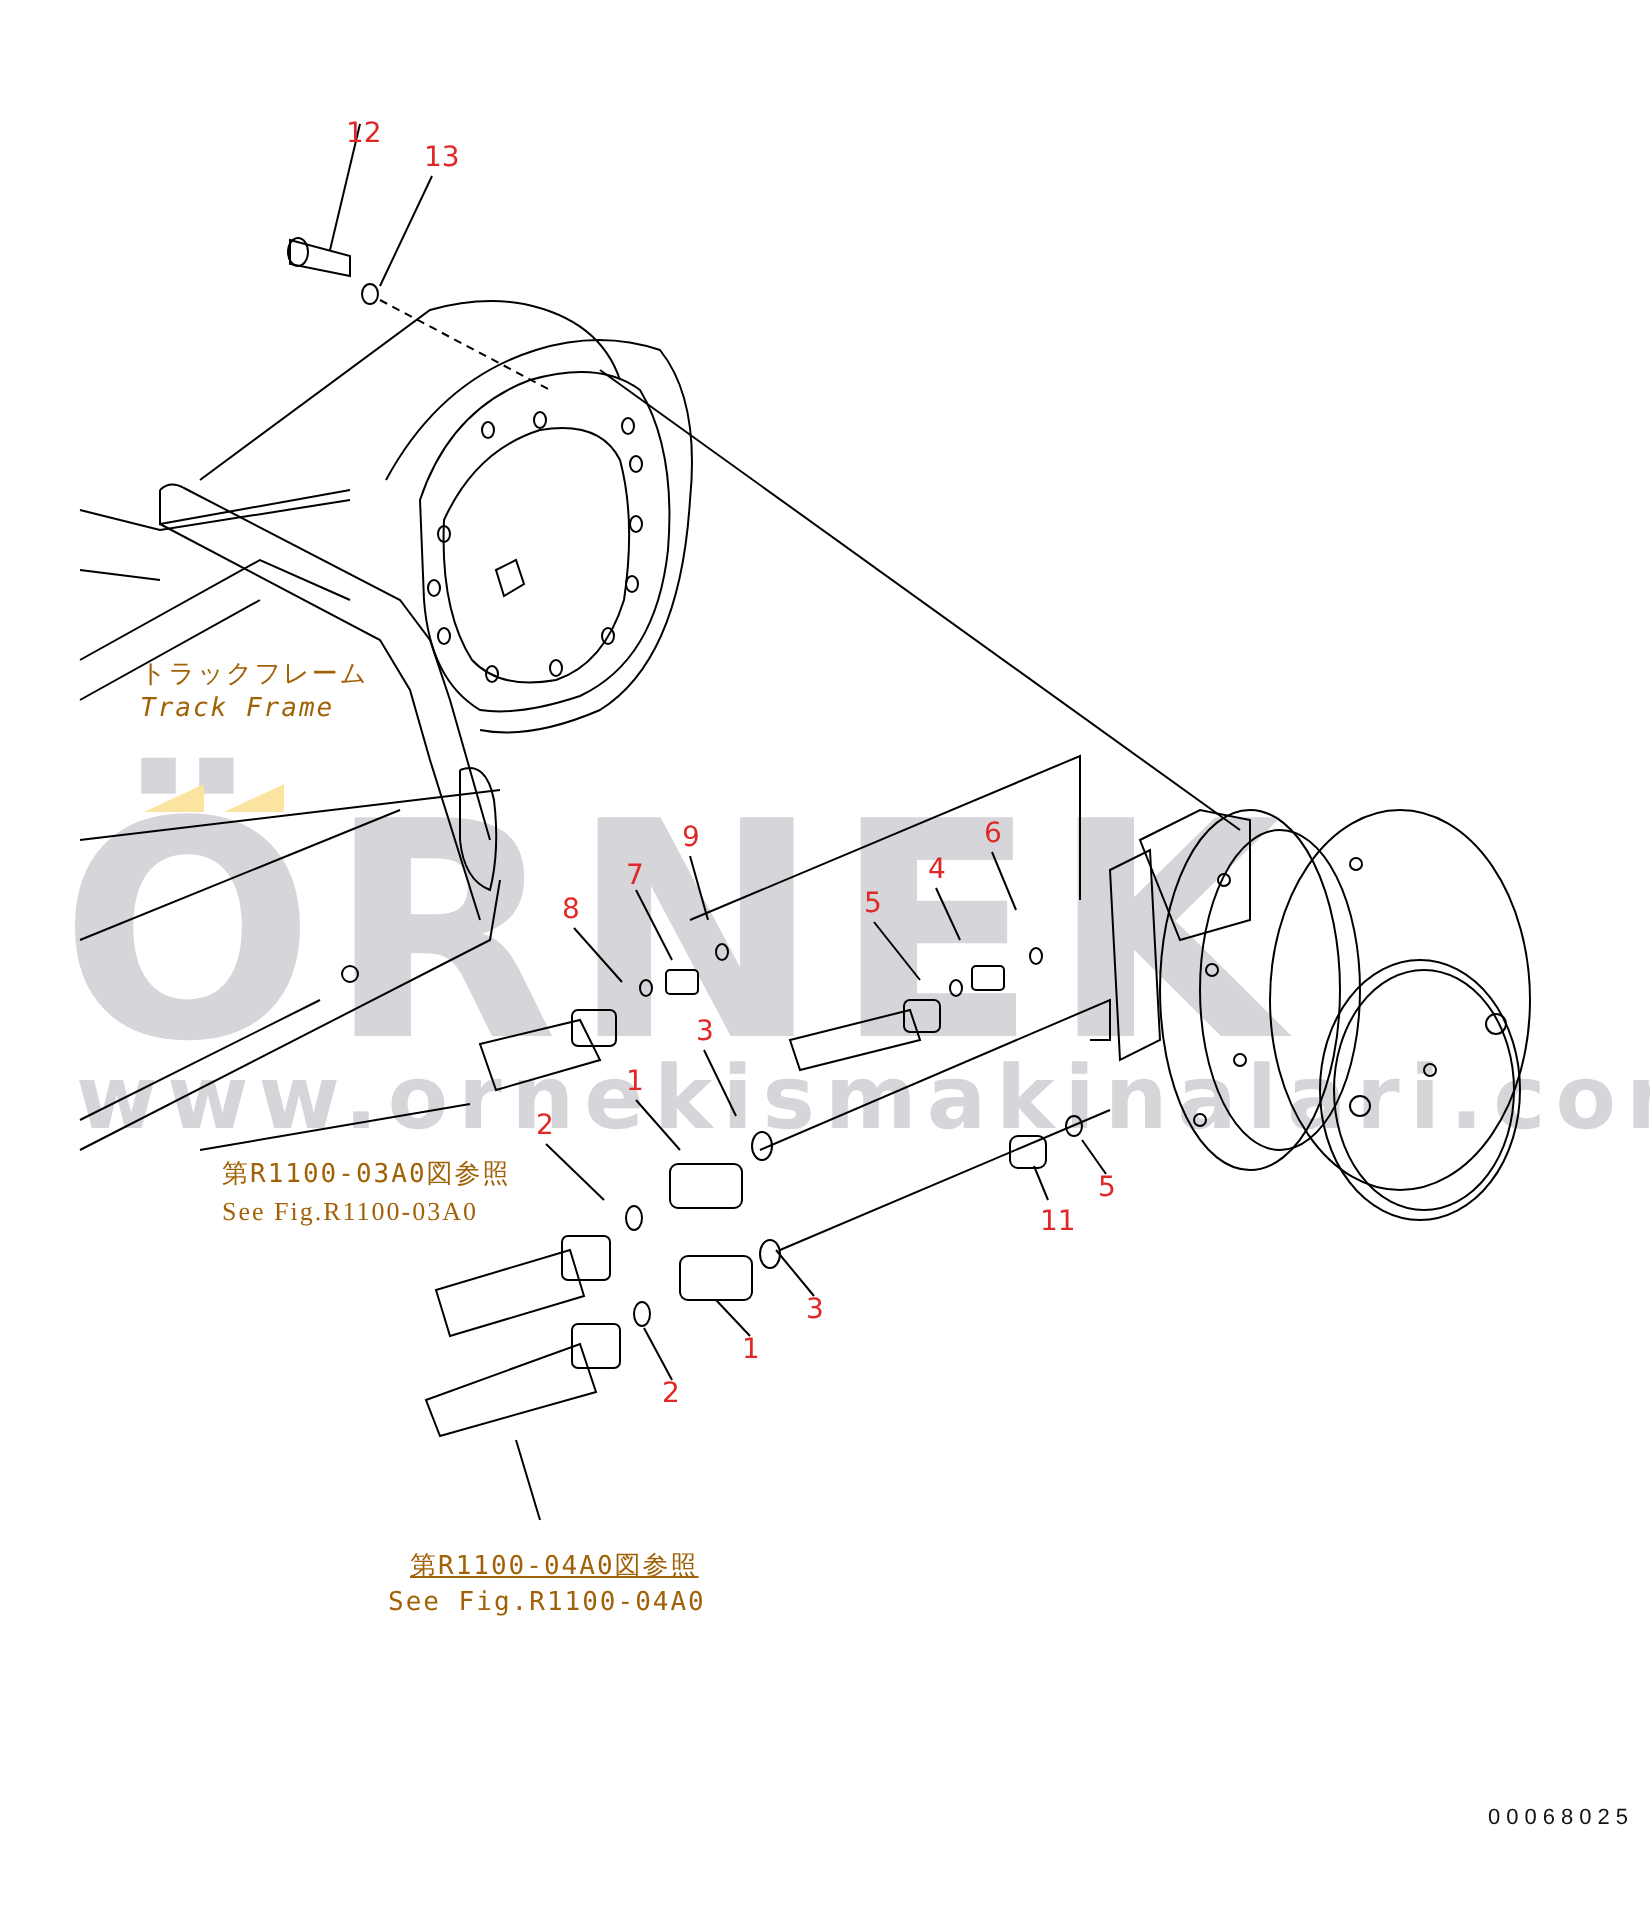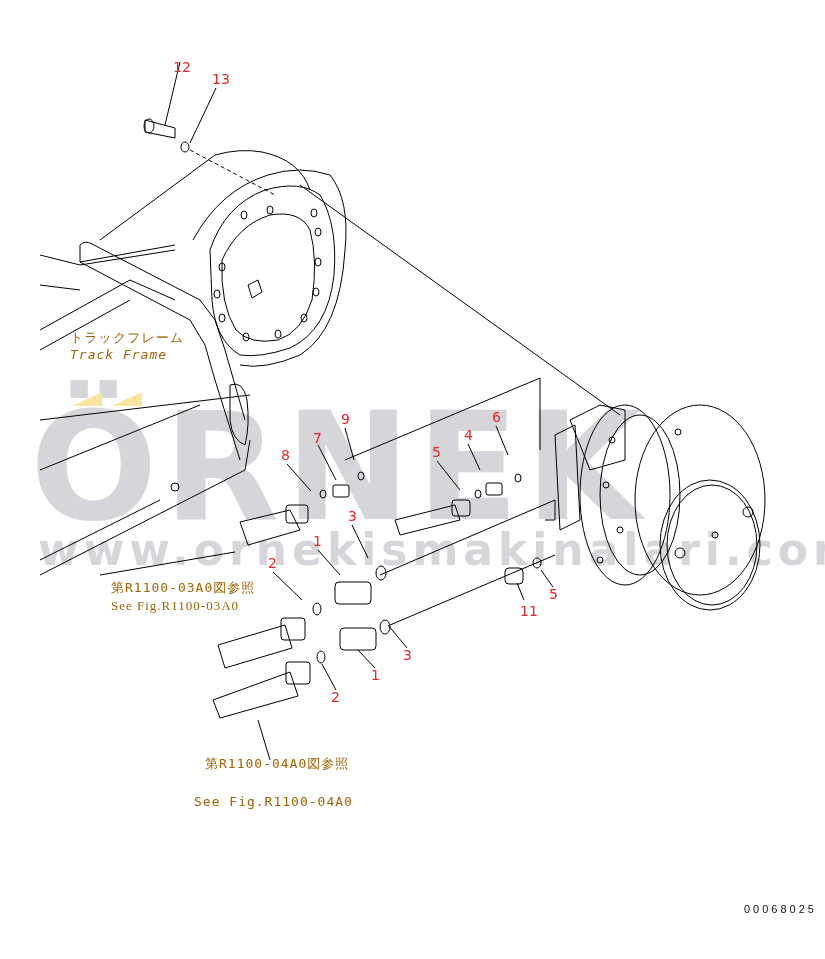--- a/index.html
+++ b/index.html
@@ -145,21 +145,21 @@
       </g>
     </g>
   </svg>
 
   <div class="note" style="left:70px;top:330px;">トラックフレーム</div>
   <div class="note" style="left:70px;top:347px;font-style:italic;">Track Frame</div>
 
   <div class="note" style="left:111px;top:580px;">第R1100-03A0図参照</div>
   <div class="note" style="left:111px;top:598px;font-family:Liberation Serif, serif;">See Fig.R1100-03A0</div>
 
-  <div class="note" style="left:205px;top:756px;">第R1100-04A0図参照</div>
+  <div class="note" style="left:205px;top:776px;text-decoration:underline;">第R1100-04A0図参照</div>
   <div class="note" style="left:194px;top:794px;">See Fig.R1100-04A0</div>
 
   <div class="label" style="left:173px;top:60px;">12</div>
   <div class="label" style="left:212px;top:72px;">13</div>
   <div class="label" style="left:341px;top:412px;">9</div>
   <div class="label" style="left:313px;top:431px;">7</div>
   <div class="label" style="left:281px;top:448px;">8</div>
   <div class="label" style="left:492px;top:410px;">6</div>
   <div class="label" style="left:464px;top:428px;">4</div>
   <div class="label" style="left:432px;top:445px;">5</div>

